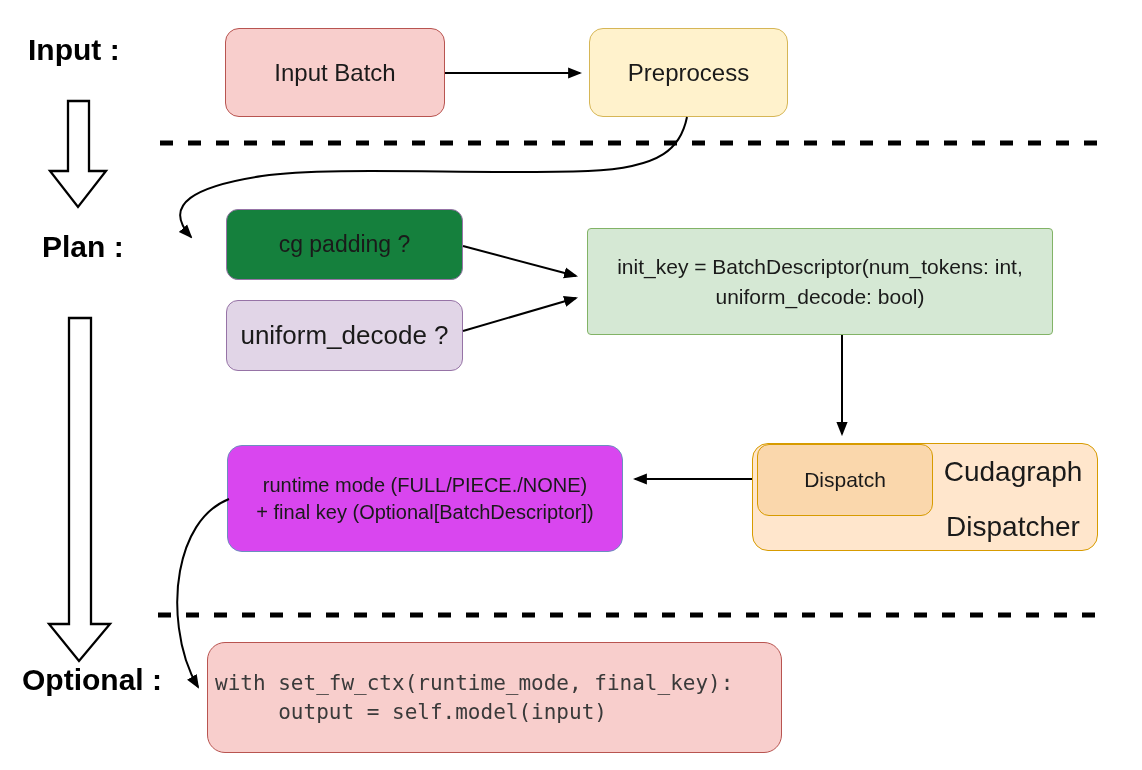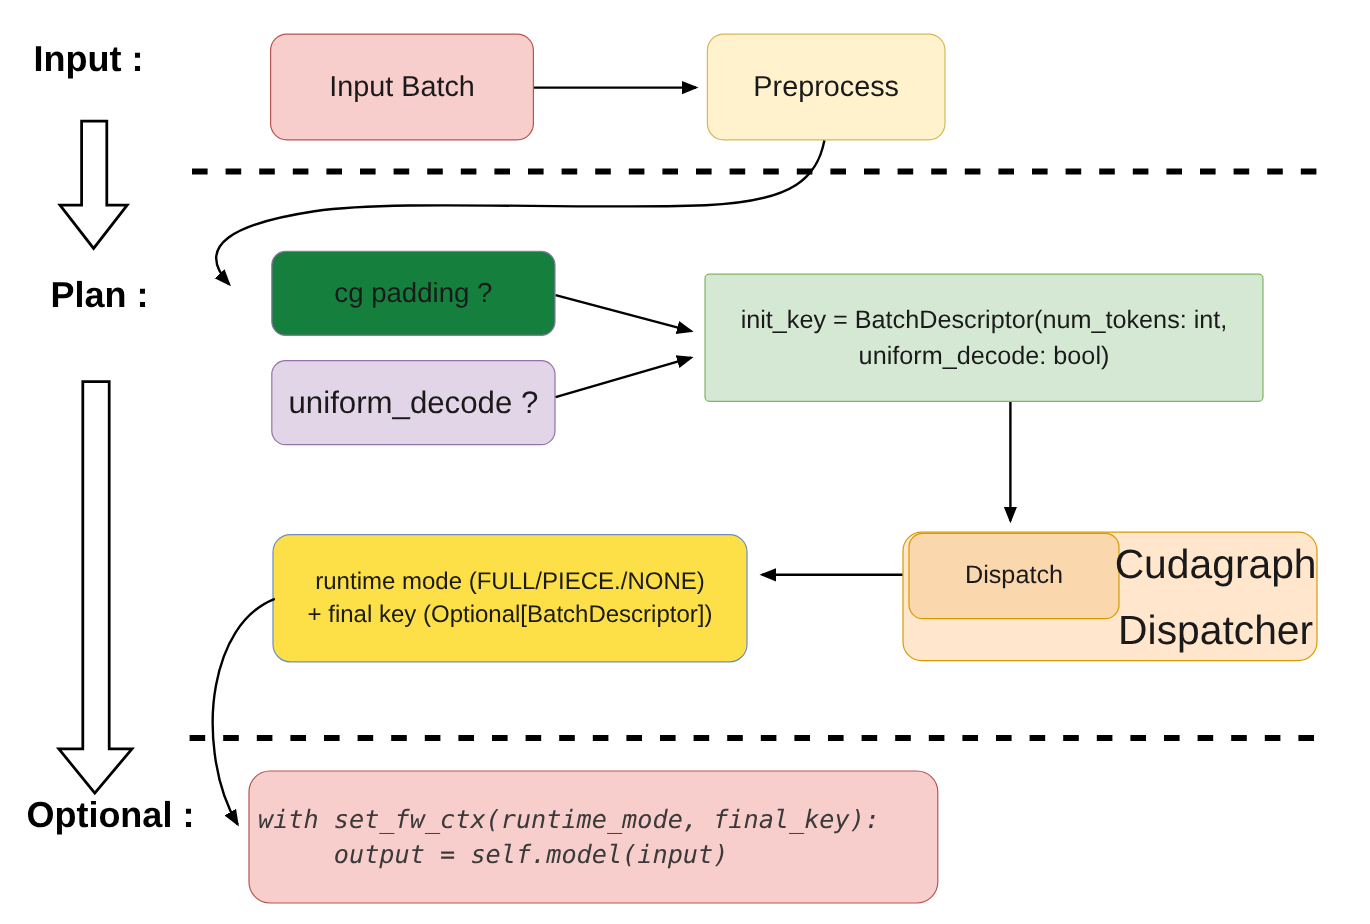--- a/index.html
+++ b/index.html
@@ -57,43 +57,42 @@
     left:752px;top:443px;width:346px;height:108px;
     background:#ffe6cc;border:1.7px solid #d79b00;border-radius:16px;
   }
   #node-dispatch-inner{
     left:757px;top:444px;width:176px;height:72px;
     background:#fad7ac;border:1.7px solid #d79b00;border-radius:12px;
     font-size:21px;
   }
   #label-cudagraph{
     left:933px;top:464px;width:160px;height:70px;
-    font-size:34px;line-height:33px;
+    font-size:28px;line-height:33px;
     background:transparent;border:none;gap:22px;
   }
   #node-runtime-mode{
     left:227px;top:445px;width:396px;height:107px;
-    background:#fde047;border:1.7px solid #6c8ebf;border-radius:15px;
+    background:#d946ef;border:1.7px solid #6c8ebf;border-radius:15px;
     font-size:20px;line-height:27px;
   }
   #node-execute-code{
     left:207px;top:642px;width:575px;height:111px;
     background:#f8cecc;border:1.7px solid #b85450;border-radius:18px;
     align-items:flex-start;
     justify-content:center;
     padding-left:7px;
   }
   .code-line{
     font-family:"DejaVu Sans Mono","Liberation Mono",monospace;
     font-size:21px;
     line-height:29px;
     color:#3a3a3a;
     white-space:pre;
     text-align:left;
-    font-style:italic;
   }
   #arrow-layer{
     position:absolute;left:0;top:0;width:1142px;height:770px;
     pointer-events:none;
   }
 </style>
 </head>
 <body>
 
 <div id="canvas">

